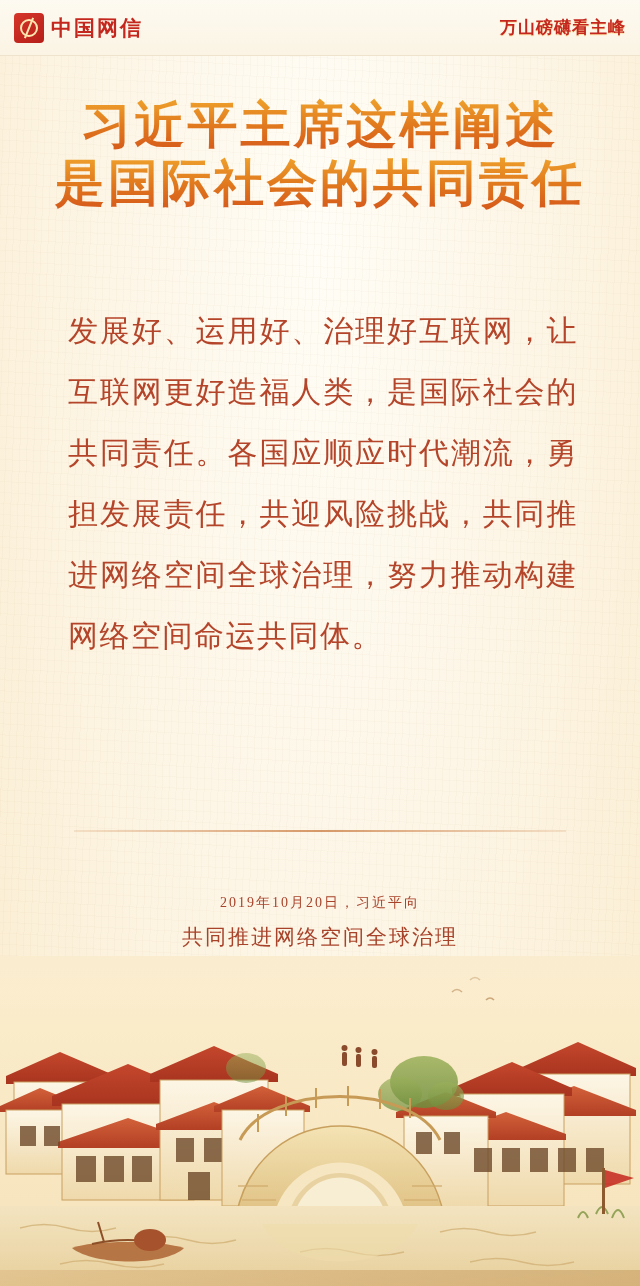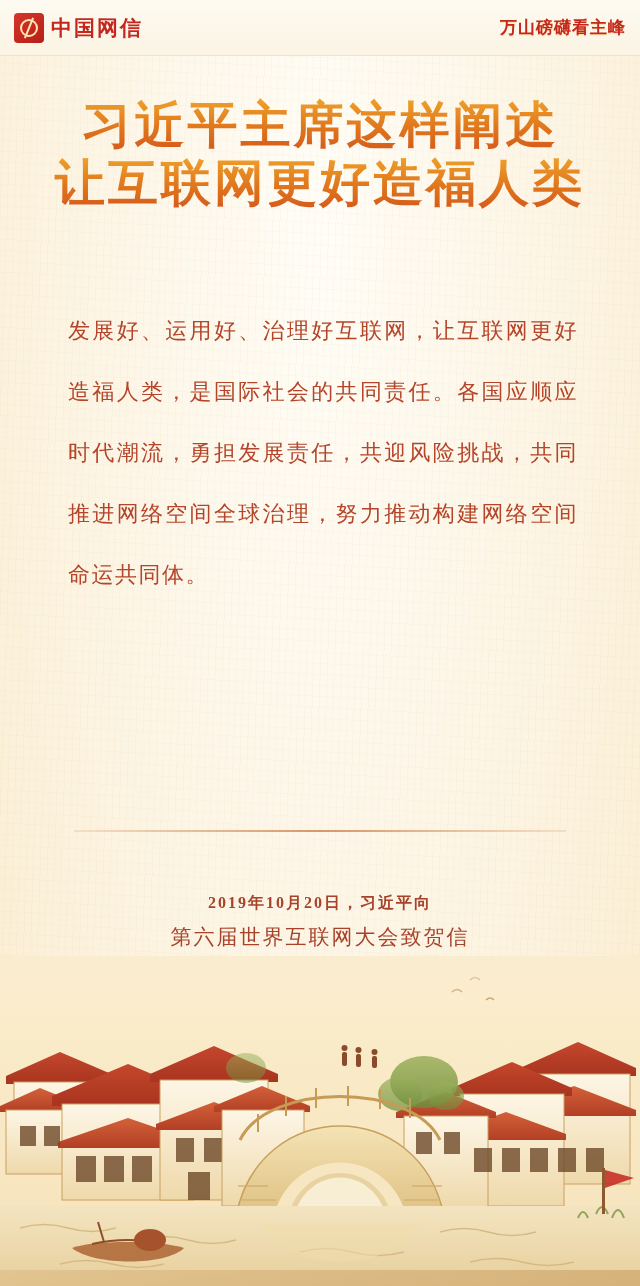--- a/index.html
+++ b/index.html
@@ -110,21 +110,21 @@
     text-shadow: none;
   }
 
   
   .quote {
     position: absolute;
     top: 300px;
     left: 68px;
     right: 62px;
     font-family: "Liberation Serif", "DejaVu Serif", serif;
-    font-size: 22px;
+    font-size: 30px;
     line-height: 61px;
     letter-spacing: 1.5px;
     color: #b4452a;
     text-align: justify;
     text-justify: inter-character;
   }
 
   
   .divider {
     position: absolute;
@@ -138,24 +138,23 @@
   
   .attribution {
     position: absolute;
     top: 886px;
     left: 0; right: 0;
     text-align: center;
     font-family: "Liberation Serif", "DejaVu Serif", serif;
     color: #a8432b;
   }
   .attr-line1 {
-    font-size: 16px;
+    font-size: 14px;
     letter-spacing: 2px;
     line-height: 34px;
-    font-weight: bold;
   }
   .attr-line2 {
     font-size: 21px;
     letter-spacing: 2px;
     line-height: 34px;
   }
 
   
   .illustration {
     position: absolute;
@@ -187,30 +186,30 @@
   <div class="topbar">
     <div class="brand">
       <span class="brand-mark"></span>
       <span class="brand-text">中国网信</span>
     </div>
     <div class="campaign">万山磅礴看主峰</div>
   </div>
 
   <div class="title-block">
     <div class="title-line">习近平主席这样阐述</div>
-    <div class="title-line">让互联网更好造福人类</div>
+    <div class="title-line">是国际社会的共同责任</div>
   </div>
 
   <div class="quote">发展好、运用好、治理好互联网，让互联网更好造福人类，是国际社会的共同责任。各国应顺应时代潮流，勇担发展责任，共迎风险挑战，共同推进网络空间全球治理，努力推动构建网络空间命运共同体。</div>
 
   <div class="divider"></div>
 
   <div class="attribution">
     <div class="attr-line1">2019年10月20日，习近平向</div>
-    <div class="attr-line2">第六届世界互联网大会致贺信</div>
+    <div class="attr-line2">共同推进网络空间全球治理</div>
   </div>
 
   <div class="illustration">
     <svg width="640" height="330" viewBox="0 0 640 330" xmlns="http://www.w3.org/2000/svg" aria-hidden="true">
       <defs>
         <linearGradient id="sky" x1="0" y1="0" x2="0" y2="1">
           <stop offset="0%" stop-color="#fbeecd"></stop>
           <stop offset="100%" stop-color="#f6e2bb"></stop>
         </linearGradient>
         <linearGradient id="roofG" x1="0" y1="0" x2="0" y2="1">

